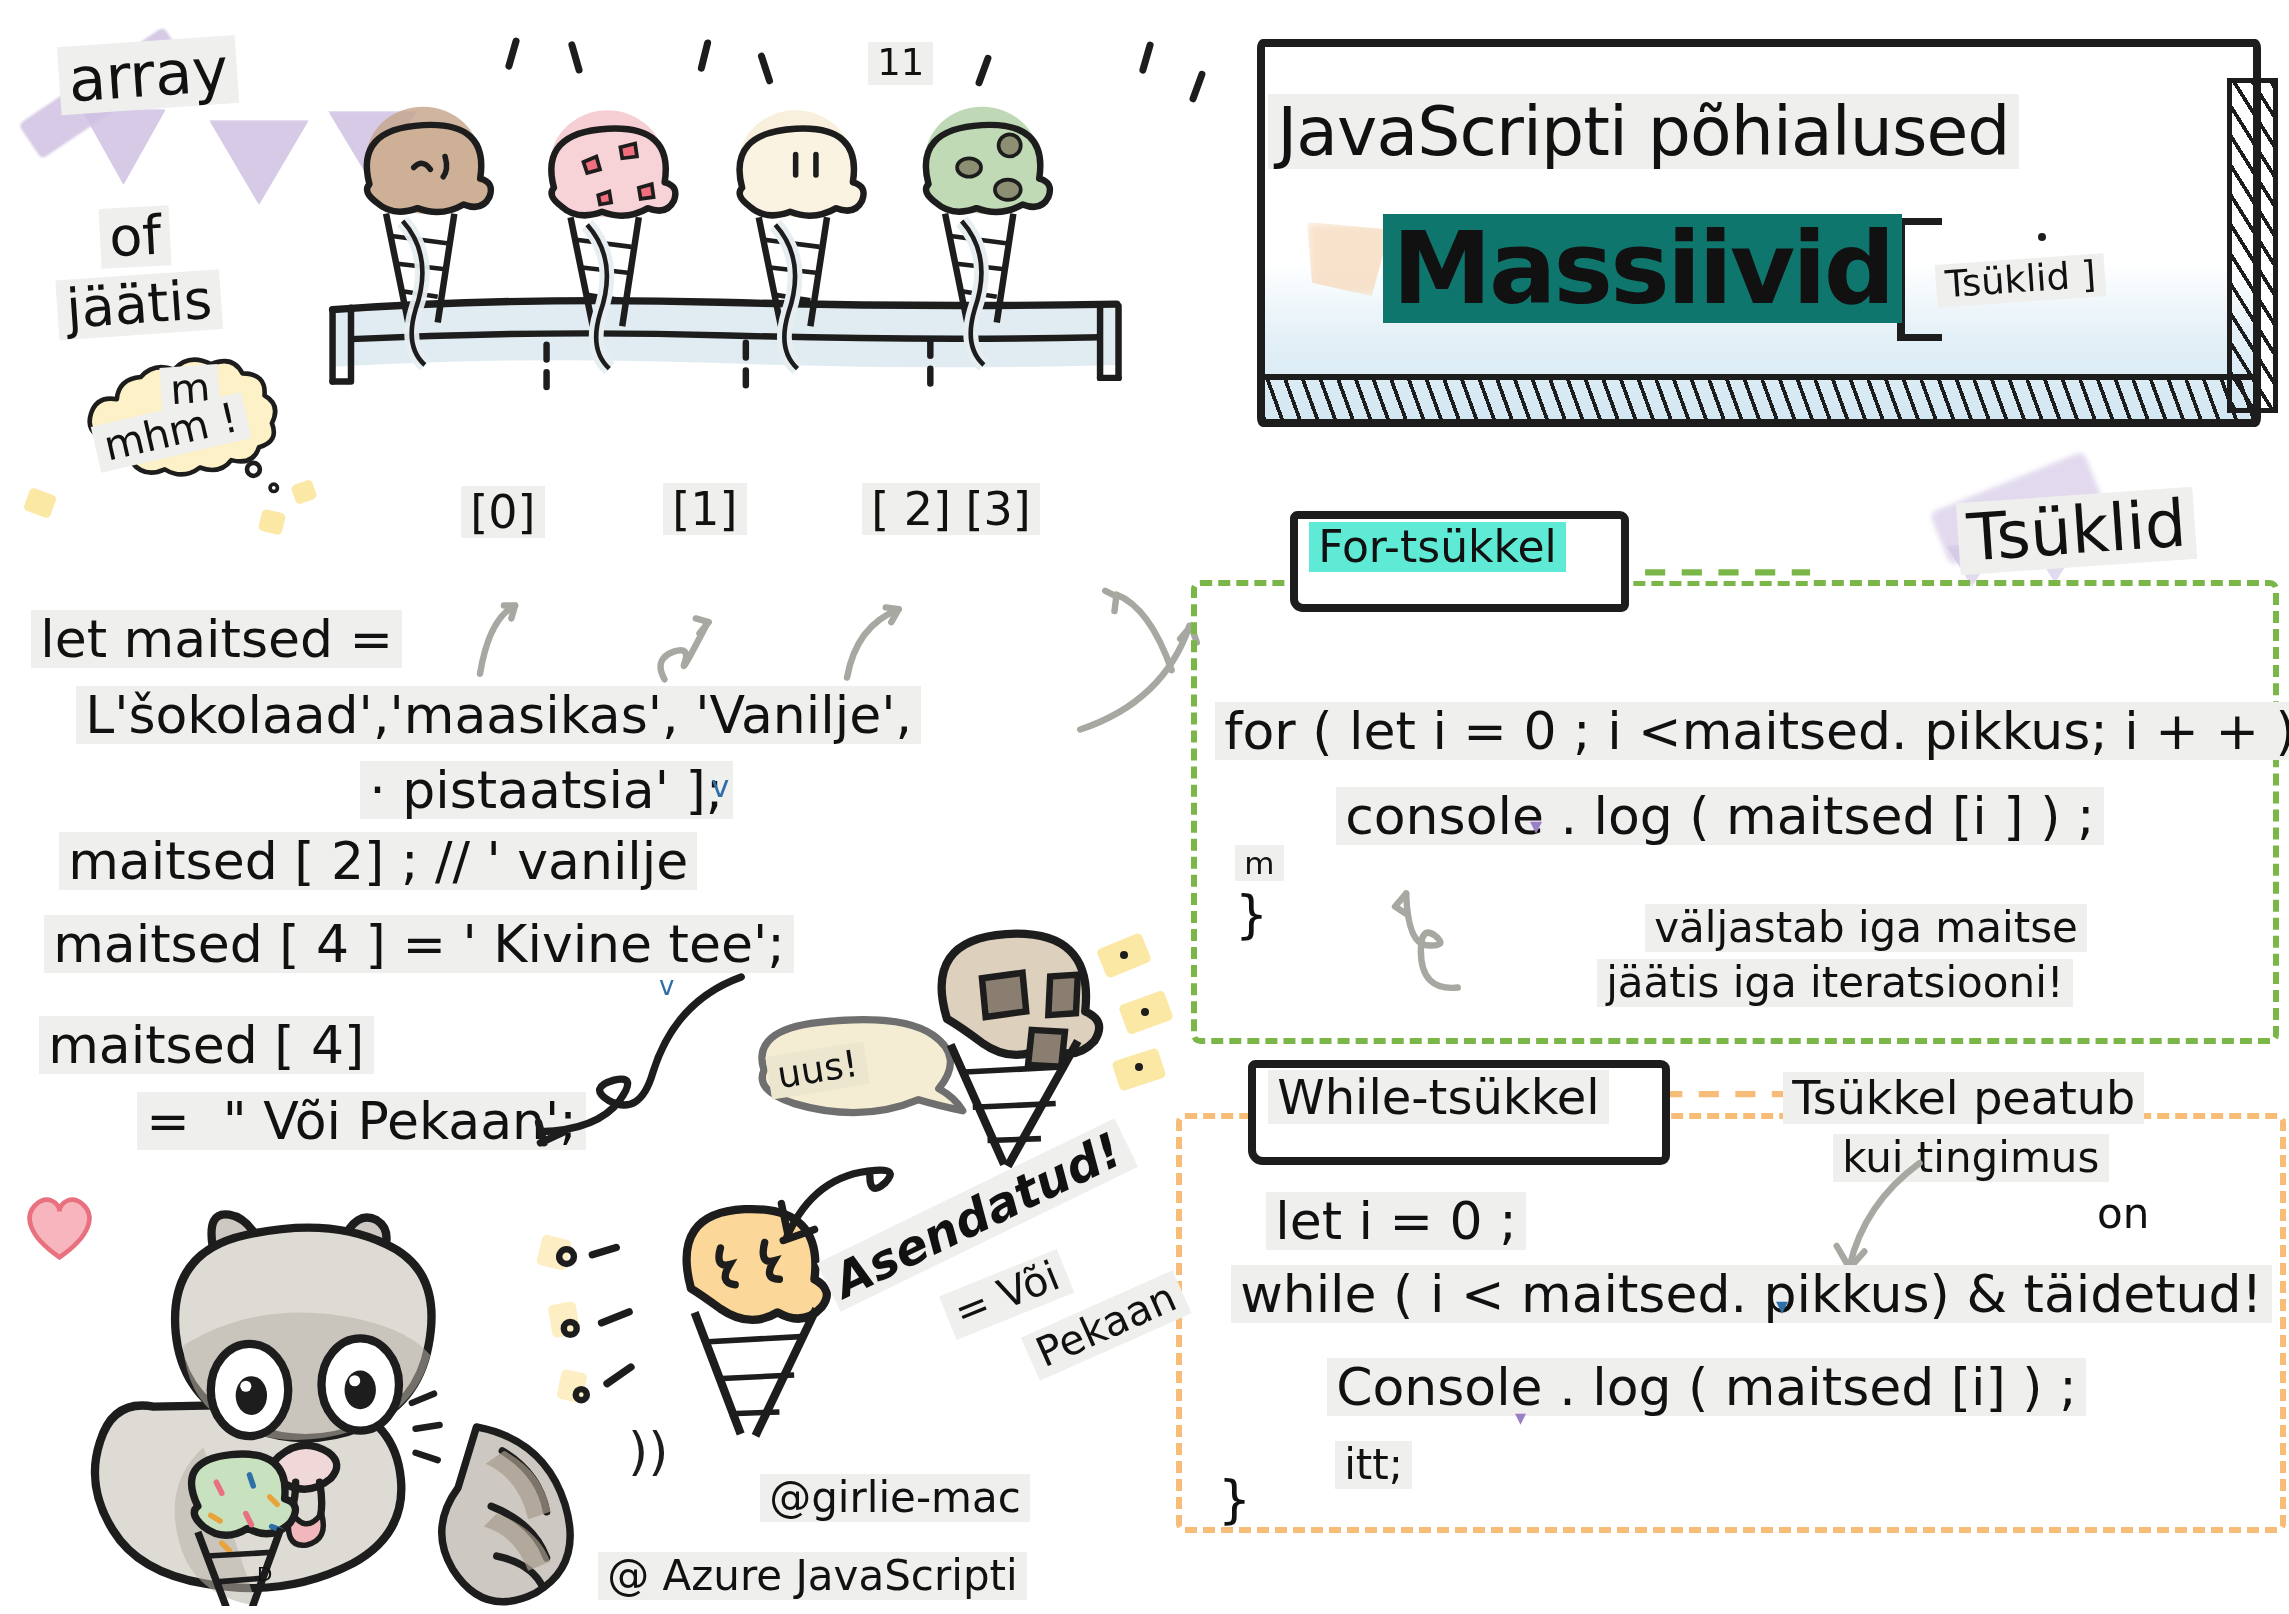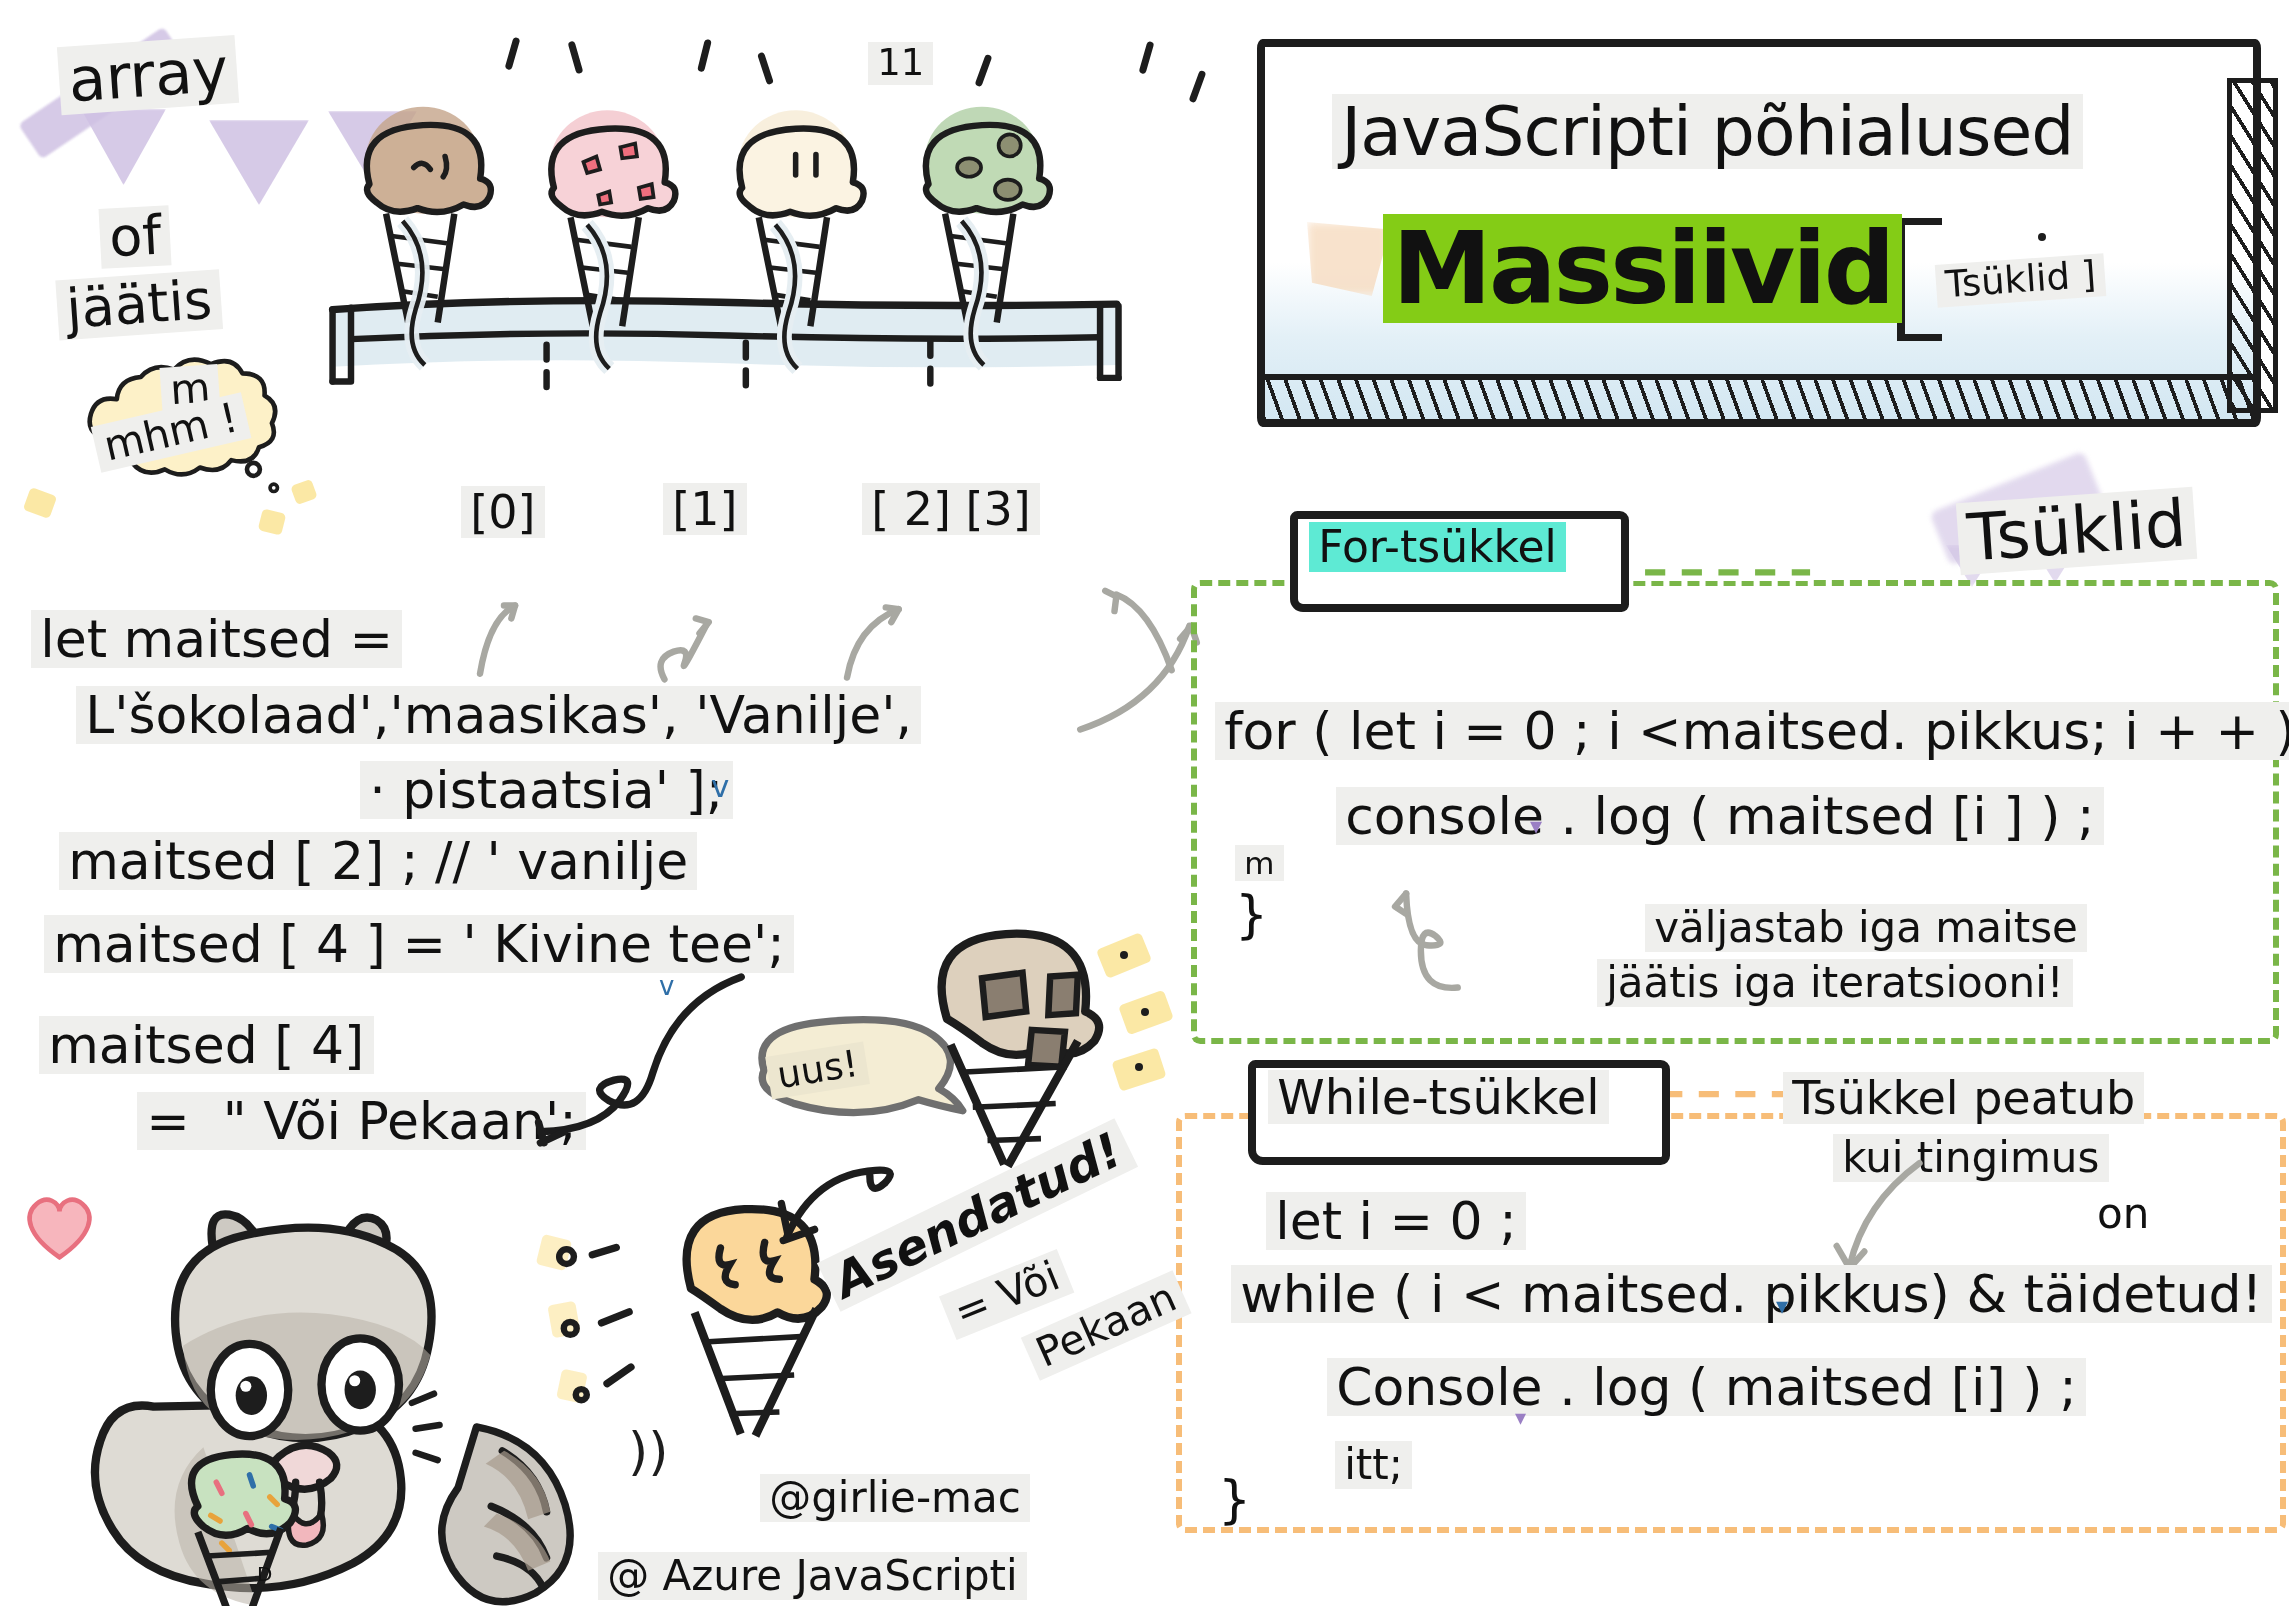--- a/index.html
+++ b/index.html
@@ -2,21 +2,21 @@
 <html style="font-size:14.8px"><head>
 <meta charset="utf-8">
 <style>
   html, body { margin:0; padding:0; background:#ffffff; }
   body { width:2290px; height:1614px; position:relative; overflow:hidden;
          font-family:"DejaVu Sans", sans-serif; color:#111; }
 
   .abs { position:absolute; }
   .hl { background:#efefed; display:inline-block; padding:1.8px 9.2px; line-height:1.05;
         white-space:pre; }
-  .hl-pink { background:#84cc16; }
+  .hl-pink { background:#0f766e; }
   .hl-green { background:#5eead4; }
   .hl-cream { background:#ece6cf; }
 
   
   #header-card { left:1244px; top:26px; width:1034px; height:425px; }
   #header-card .paper {
     position:absolute; left:13px; top:13px; right:16.6px; bottom:24px;
     background:linear-gradient(180deg,#ffffff 0%,#ffffff 58%,#e3f0f7 78%,#d3e7f2 100%);
     border:8.3px solid #1d1d1d;
     border-radius:5.5px/9.2px;
@@ -33,21 +33,21 @@
   }
   #header-card .wash-blue{
     position:absolute; left:20px; top:18.5px; width:41px; height:369px;
     background:#cfe6f2; filter:blur(3.7px); opacity:.75;
   }
   #header-card .wash-peach{
     position:absolute; left:42px; top:175px; width:83px; height:74px;
     background:#f6d9bb; filter:blur(4.6px); opacity:.75;
     clip-path:polygon(0 0,100% 10%,78% 100%,6% 82%);
   }
-  #title-main{ left:1332px; top:92px; font-size:68px; letter-spacing:-0.9px; }
+  #title-main{ left:1268px; top:92px; font-size:68px; letter-spacing:-0.9px; }
   #title-sub  { left:1383px; top:210px; font-size:100px; font-weight:700; letter-spacing:-2.8px; }
 
   .green-bracket{
     position:absolute; left:1897px; top:218px; width:37px; height:109px;
     border:7.4px solid #1d1d1d; border-left-width:8.3px; border-right:none;
     background:transparent;
   }
   .green-blob{ position:absolute; left:1888px; top:210px; width:57px; height:126px;
                background:#a9ce8d; filter:blur(2.8px); opacity:.85; border-radius:5.5px; z-index:-1;}
   #header-tsyklid{ left:1936px; top:258px; transform:rotate(-4deg); font-size:37px; }

